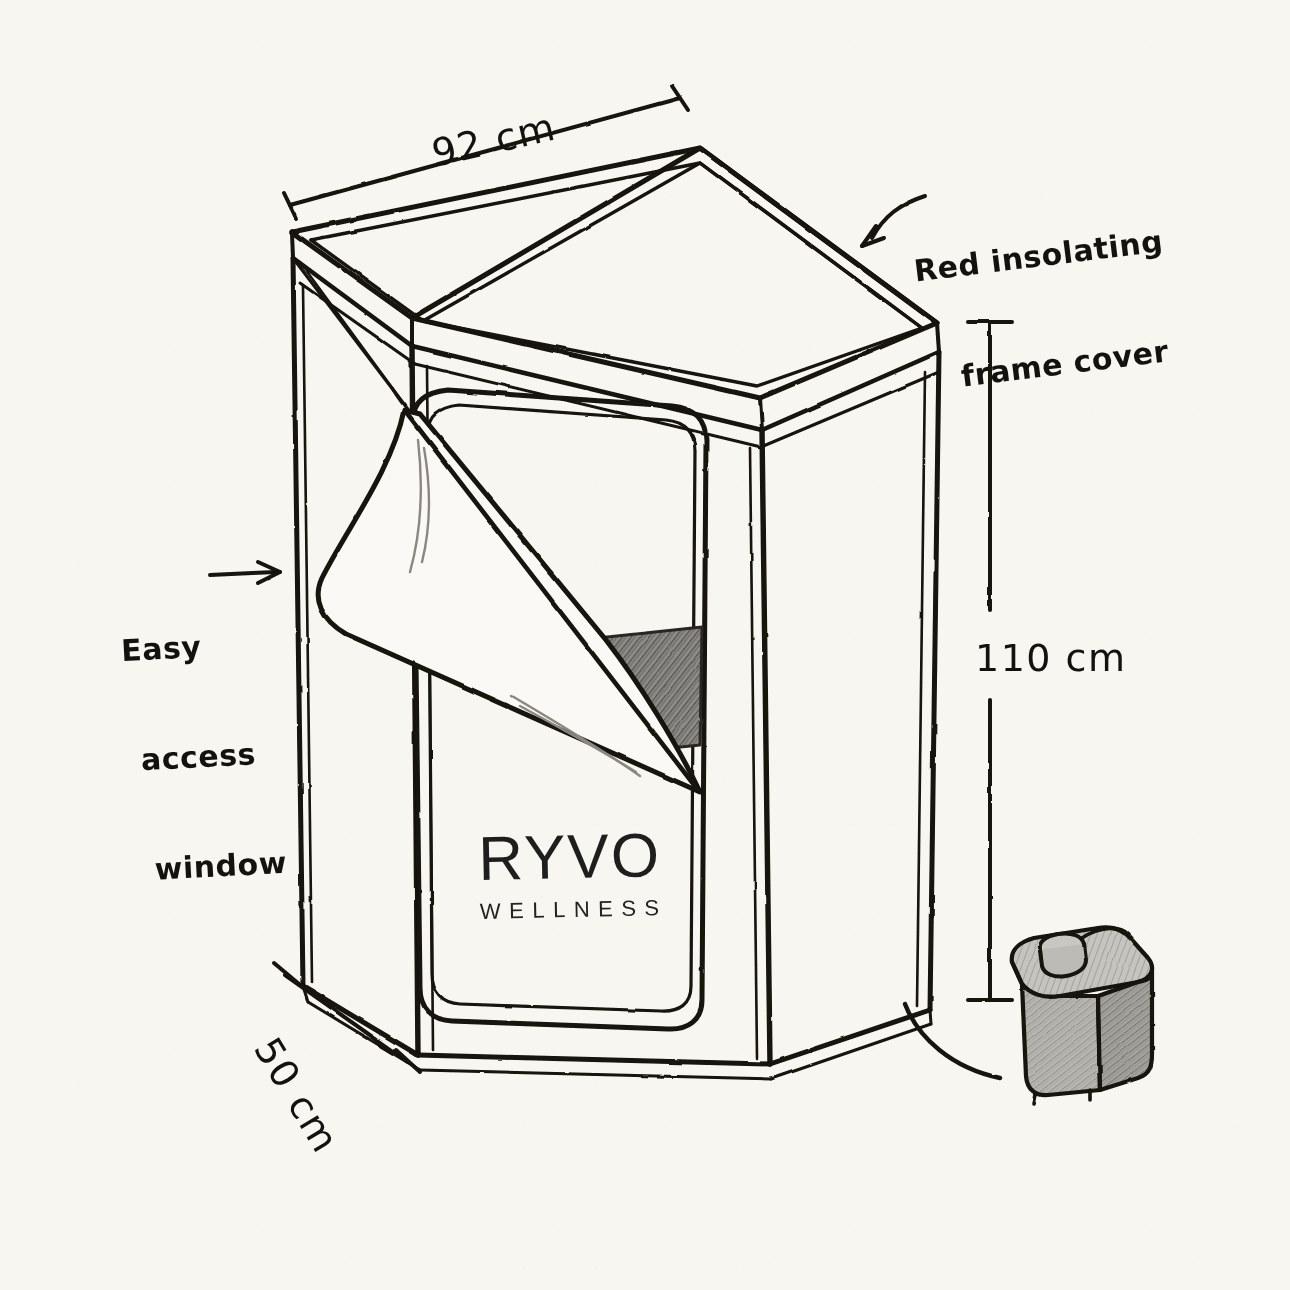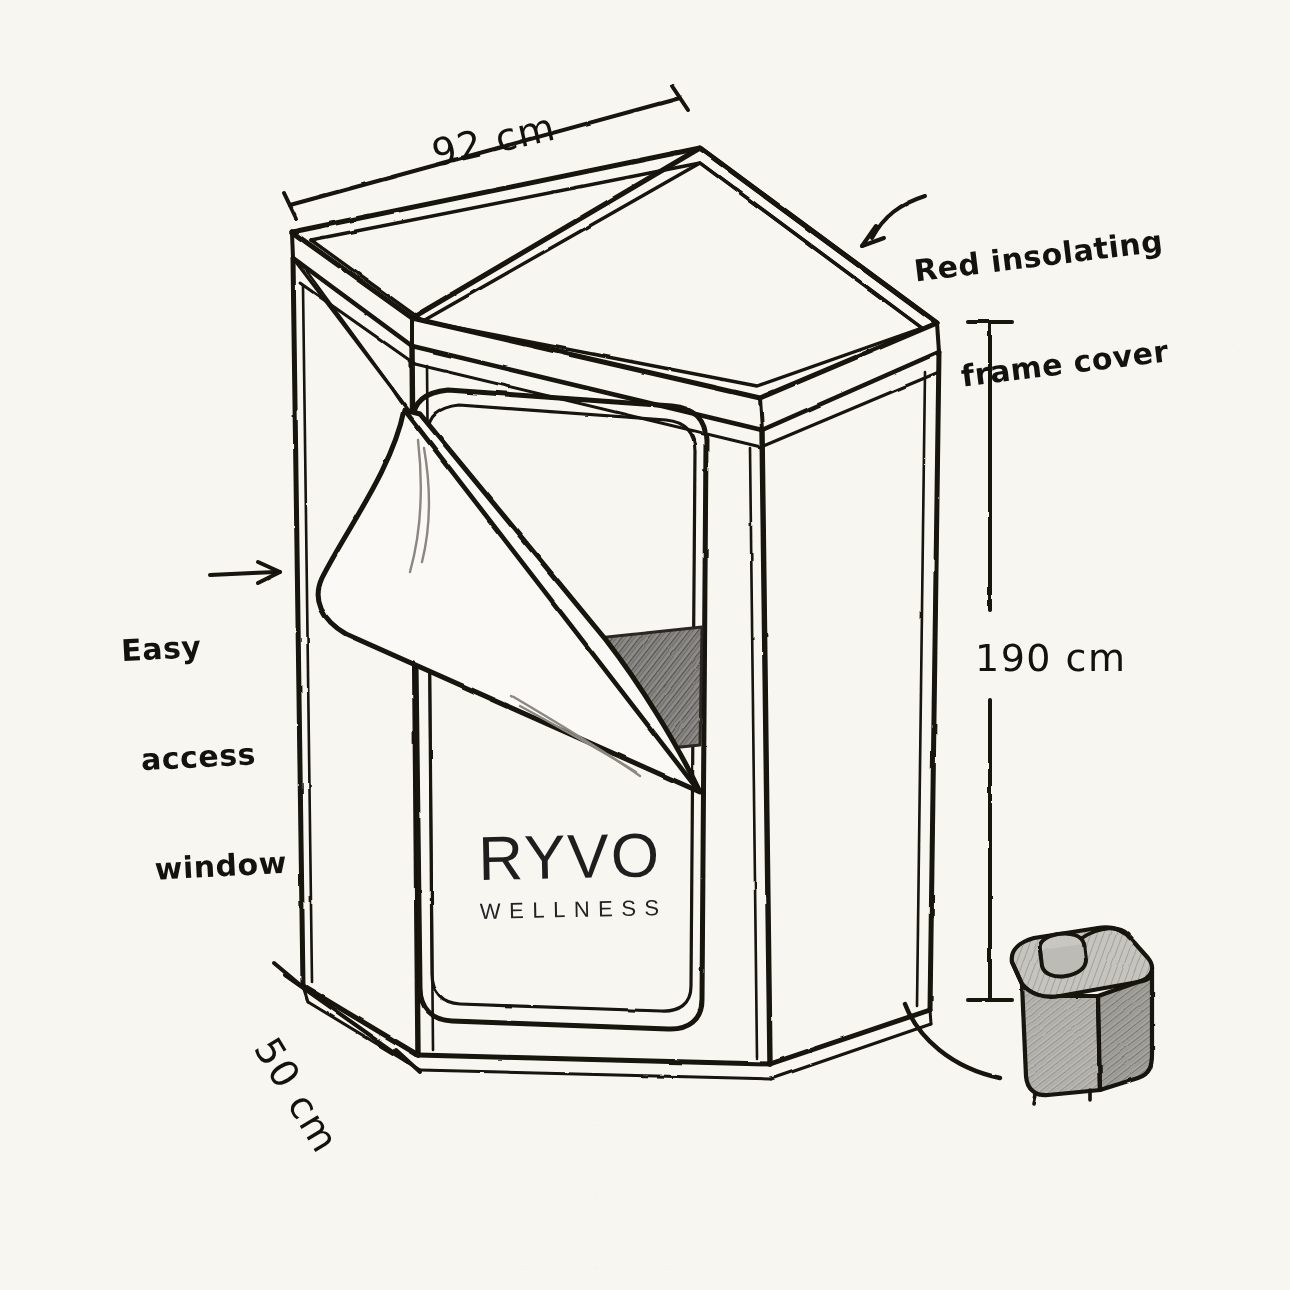--- a/index.html
+++ b/index.html
@@ -273,21 +273,21 @@
 
         <path d="M1036 1095 L1034 1104" stroke-width="3.6"></path>
         <path d="M1090 1090 L1090 1100" stroke-width="3.6"></path>
       </g>
 
     </g>
   </svg>
 
   <div class="handwriting dim-label" style="left:431px; top:118px; transform: rotate(-13deg);">92 cm</div>
 
-  <div class="handwriting dim-label" style="left:975px; top:636px;">190 cm</div>
+  <div class="handwriting dim-label" style="left:975px; top:636px;">110 cm</div>
 
   <div class="handwriting dim-label" style="left:283px; top:1030px; transform: rotate(59deg); transform-origin: left top;">50 cm</div>
 
   <div class="handwriting callout-label" style="left:920px; top:165px; transform: rotate(-7deg);">
     <div>Red insolating</div>
     <div style="padding-left:34px;">frame cover</div>
   </div>
 
   <div class="handwriting callout-label" style="left:127px; top:556px; transform: rotate(-3deg);">
     <div>Easy</div>

